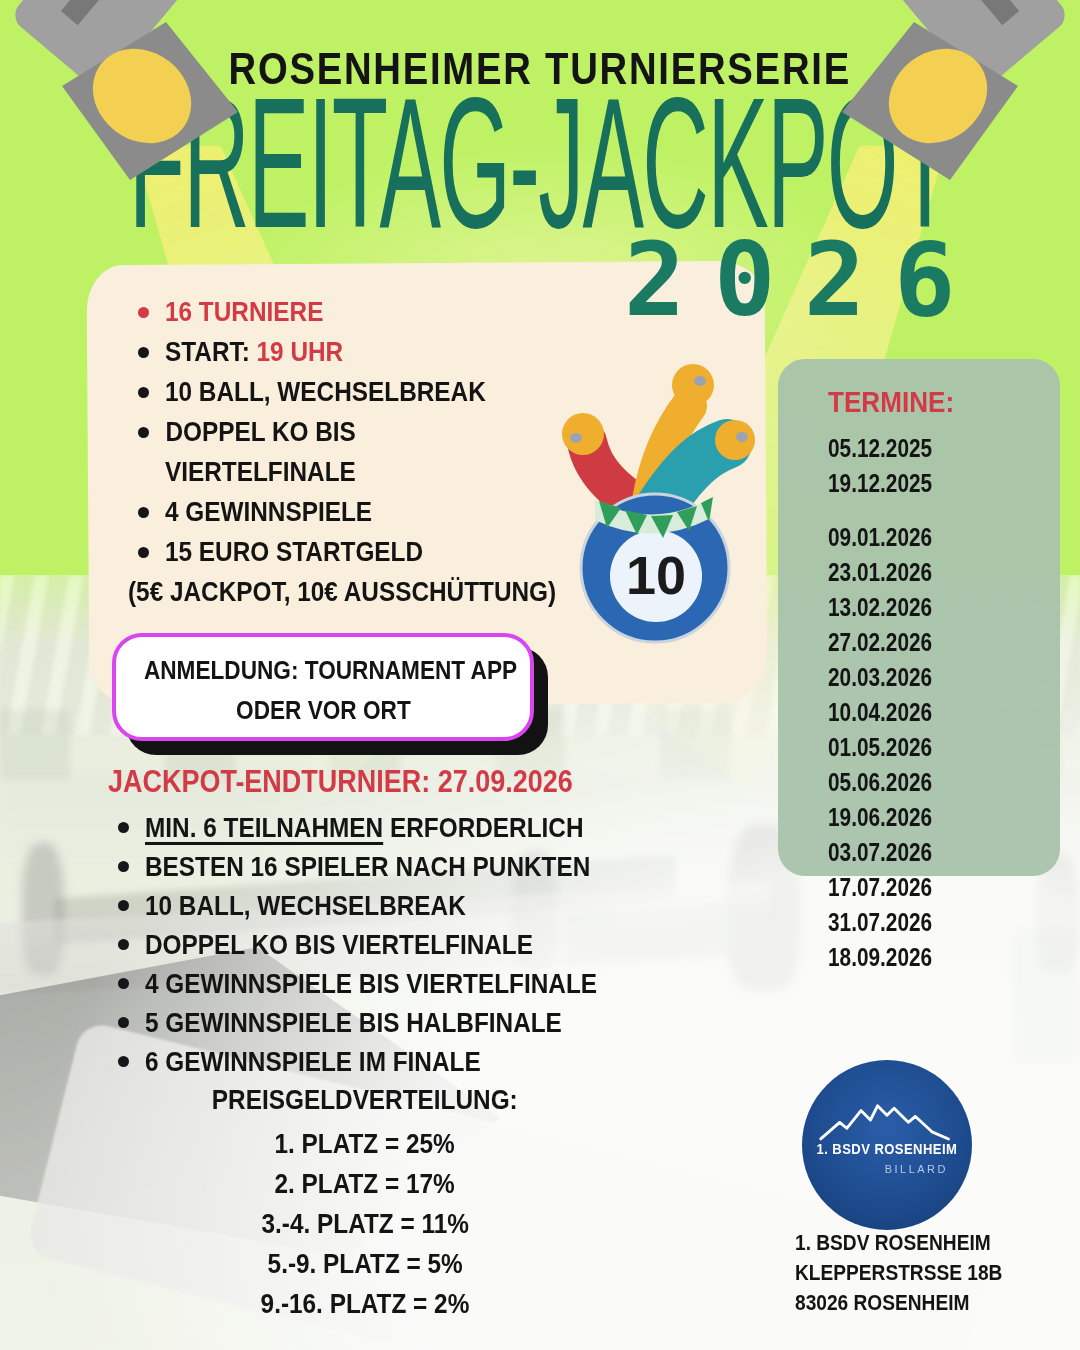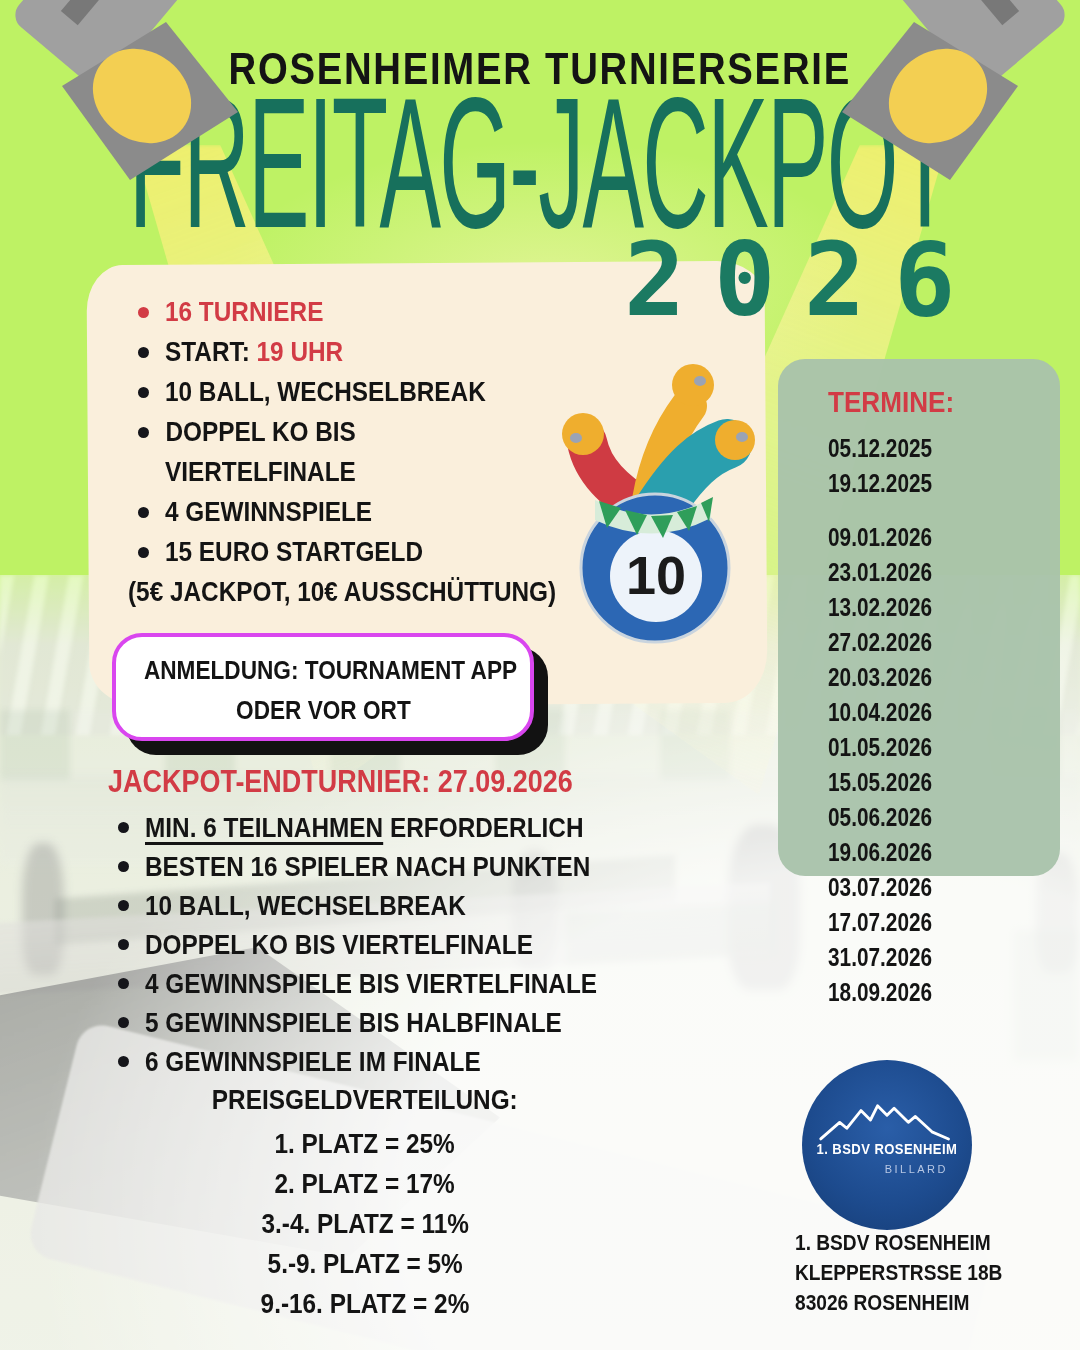--- a/index.html
+++ b/index.html
@@ -278,21 +278,20 @@
     <div class="dates">
       <div class="date"><span class="sqd">05.12.2025</span></div>
       <div class="date"><span class="sqd">19.12.2025</span></div>
       <div class="date gap2026"><span class="sqd">09.01.2026</span></div>
       <div class="date"><span class="sqd">23.01.2026</span></div>
       <div class="date"><span class="sqd">13.02.2026</span></div>
       <div class="date"><span class="sqd">27.02.2026</span></div>
       <div class="date"><span class="sqd">20.03.2026</span></div>
       <div class="date"><span class="sqd">10.04.2026</span></div>
       <div class="date"><span class="sqd">01.05.2026</span></div>
-      <div class="date"><span class="sqd">15.05.2026</span></div>
       <div class="date"><span class="sqd">05.06.2026</span></div>
       <div class="date"><span class="sqd">19.06.2026</span></div>
       <div class="date"><span class="sqd">03.07.2026</span></div>
       <div class="date"><span class="sqd">17.07.2026</span></div>
       <div class="date"><span class="sqd">31.07.2026</span></div>
       <div class="date"><span class="sqd">18.09.2026</span></div>
     </div>
   </div>
 
   <div class="logo">

